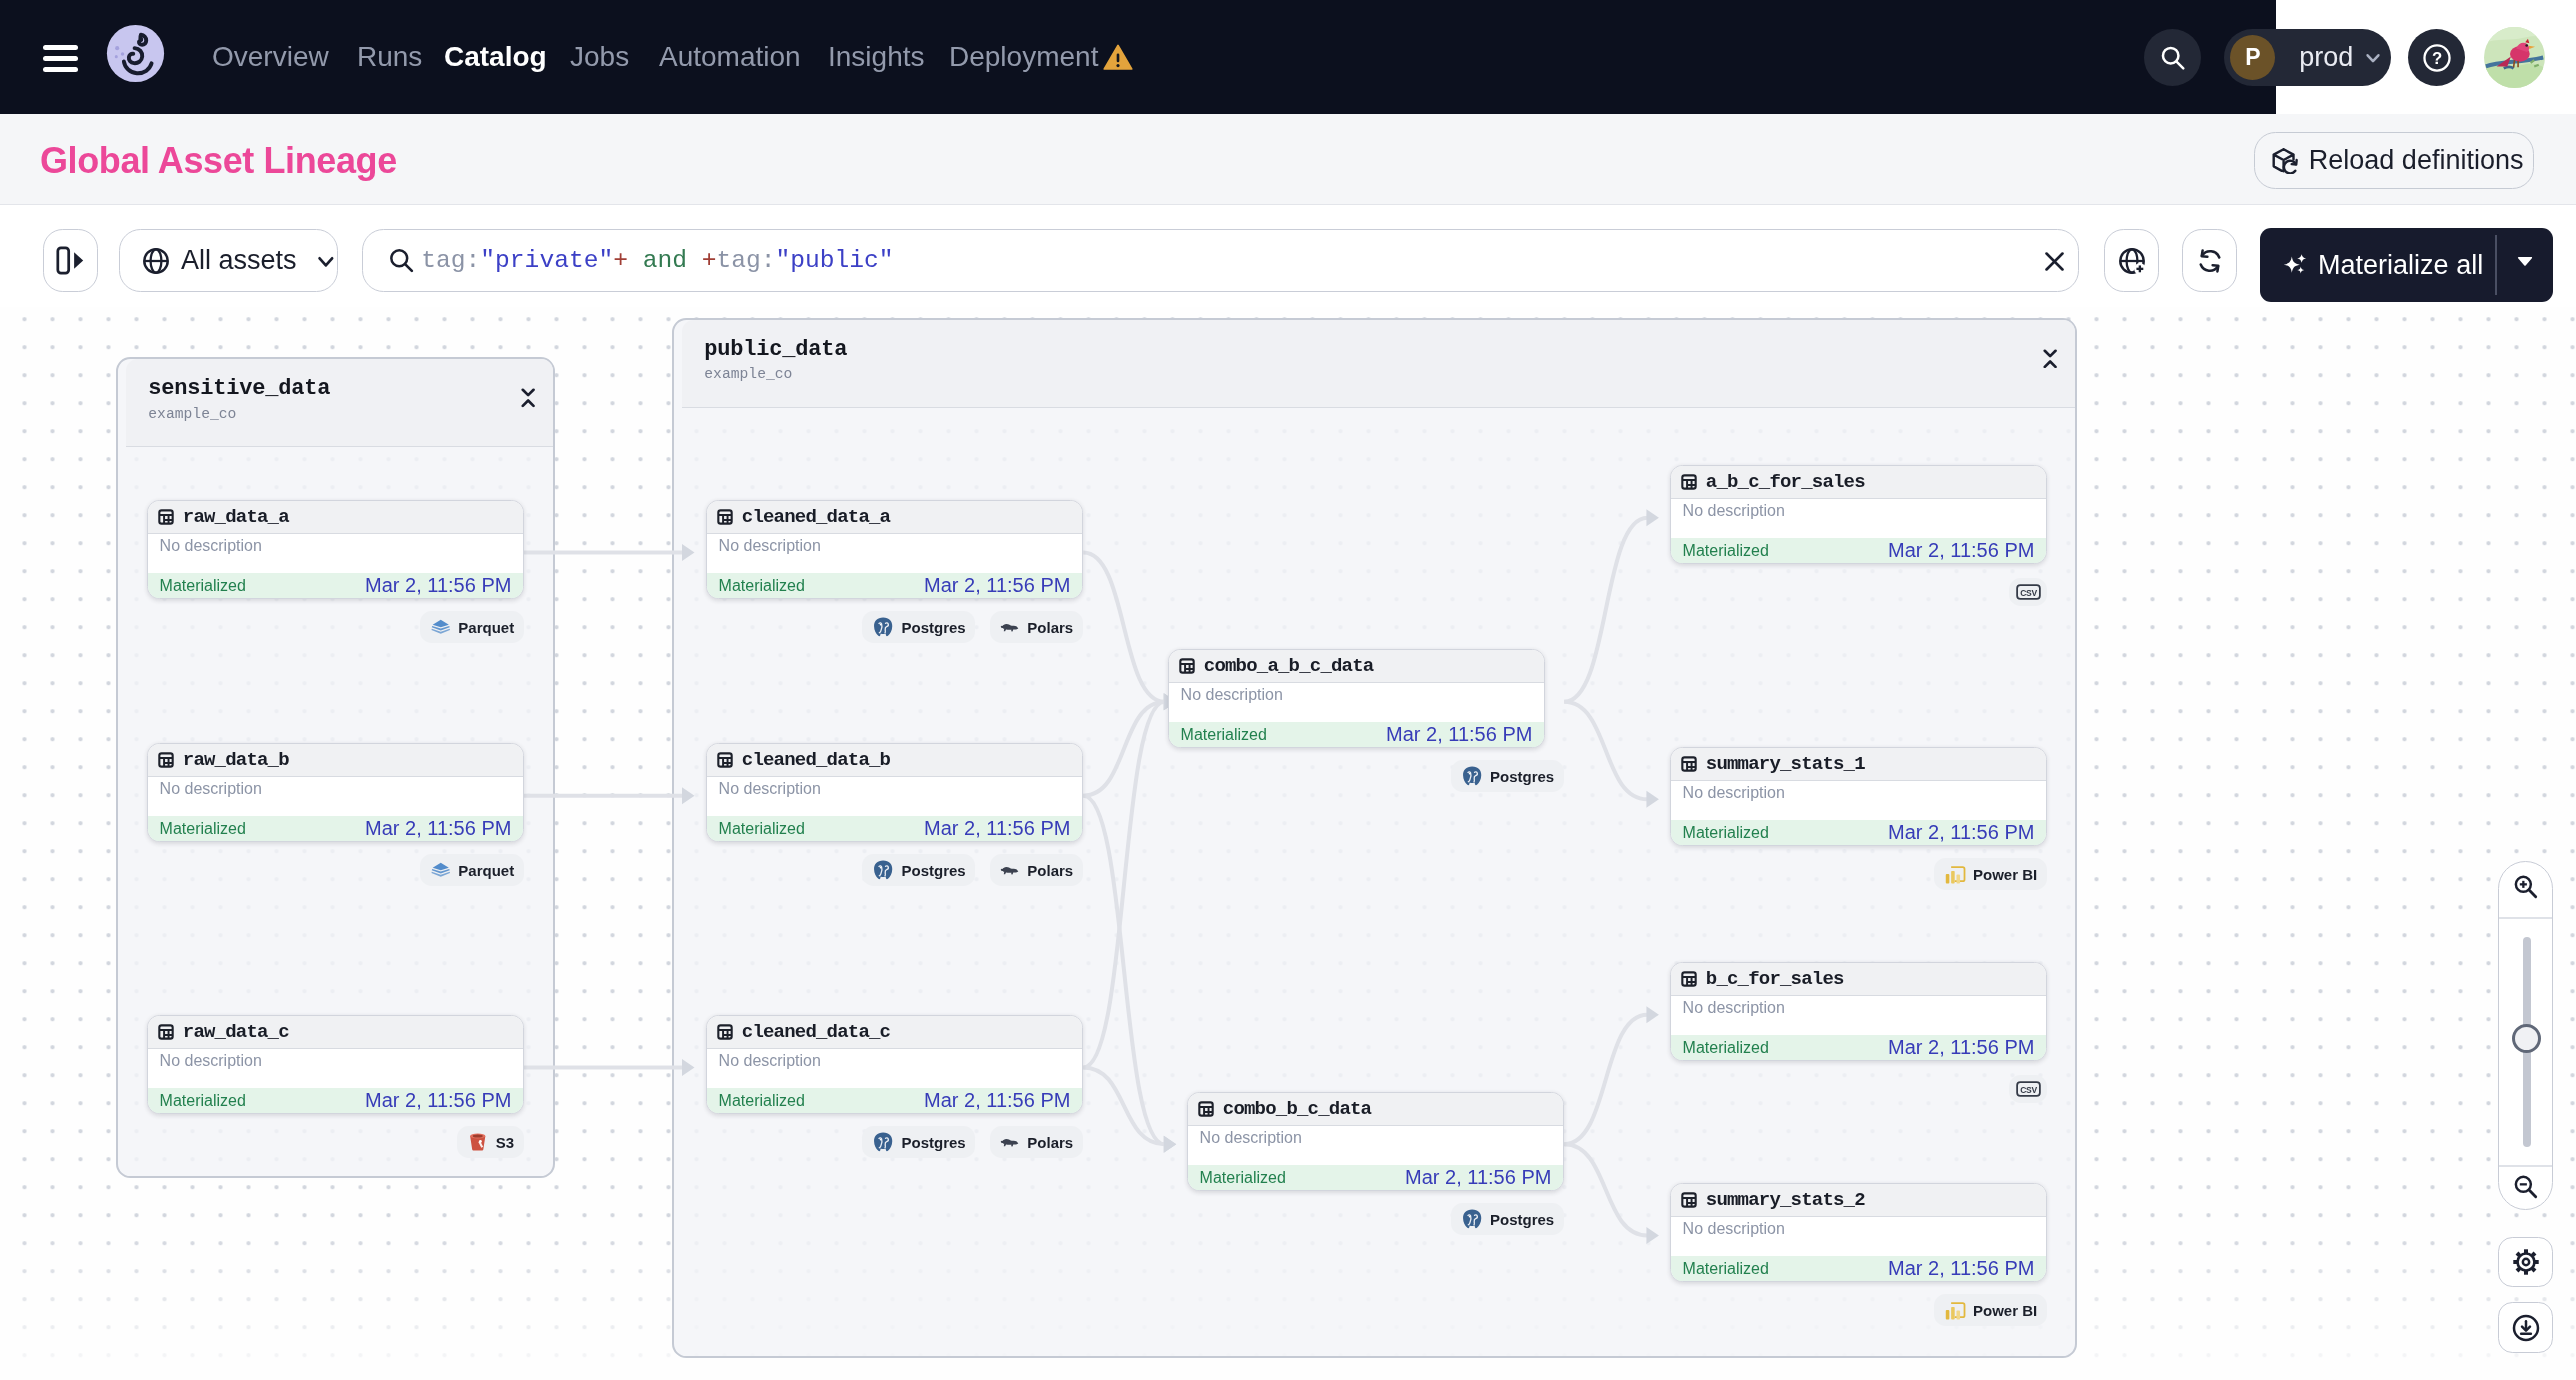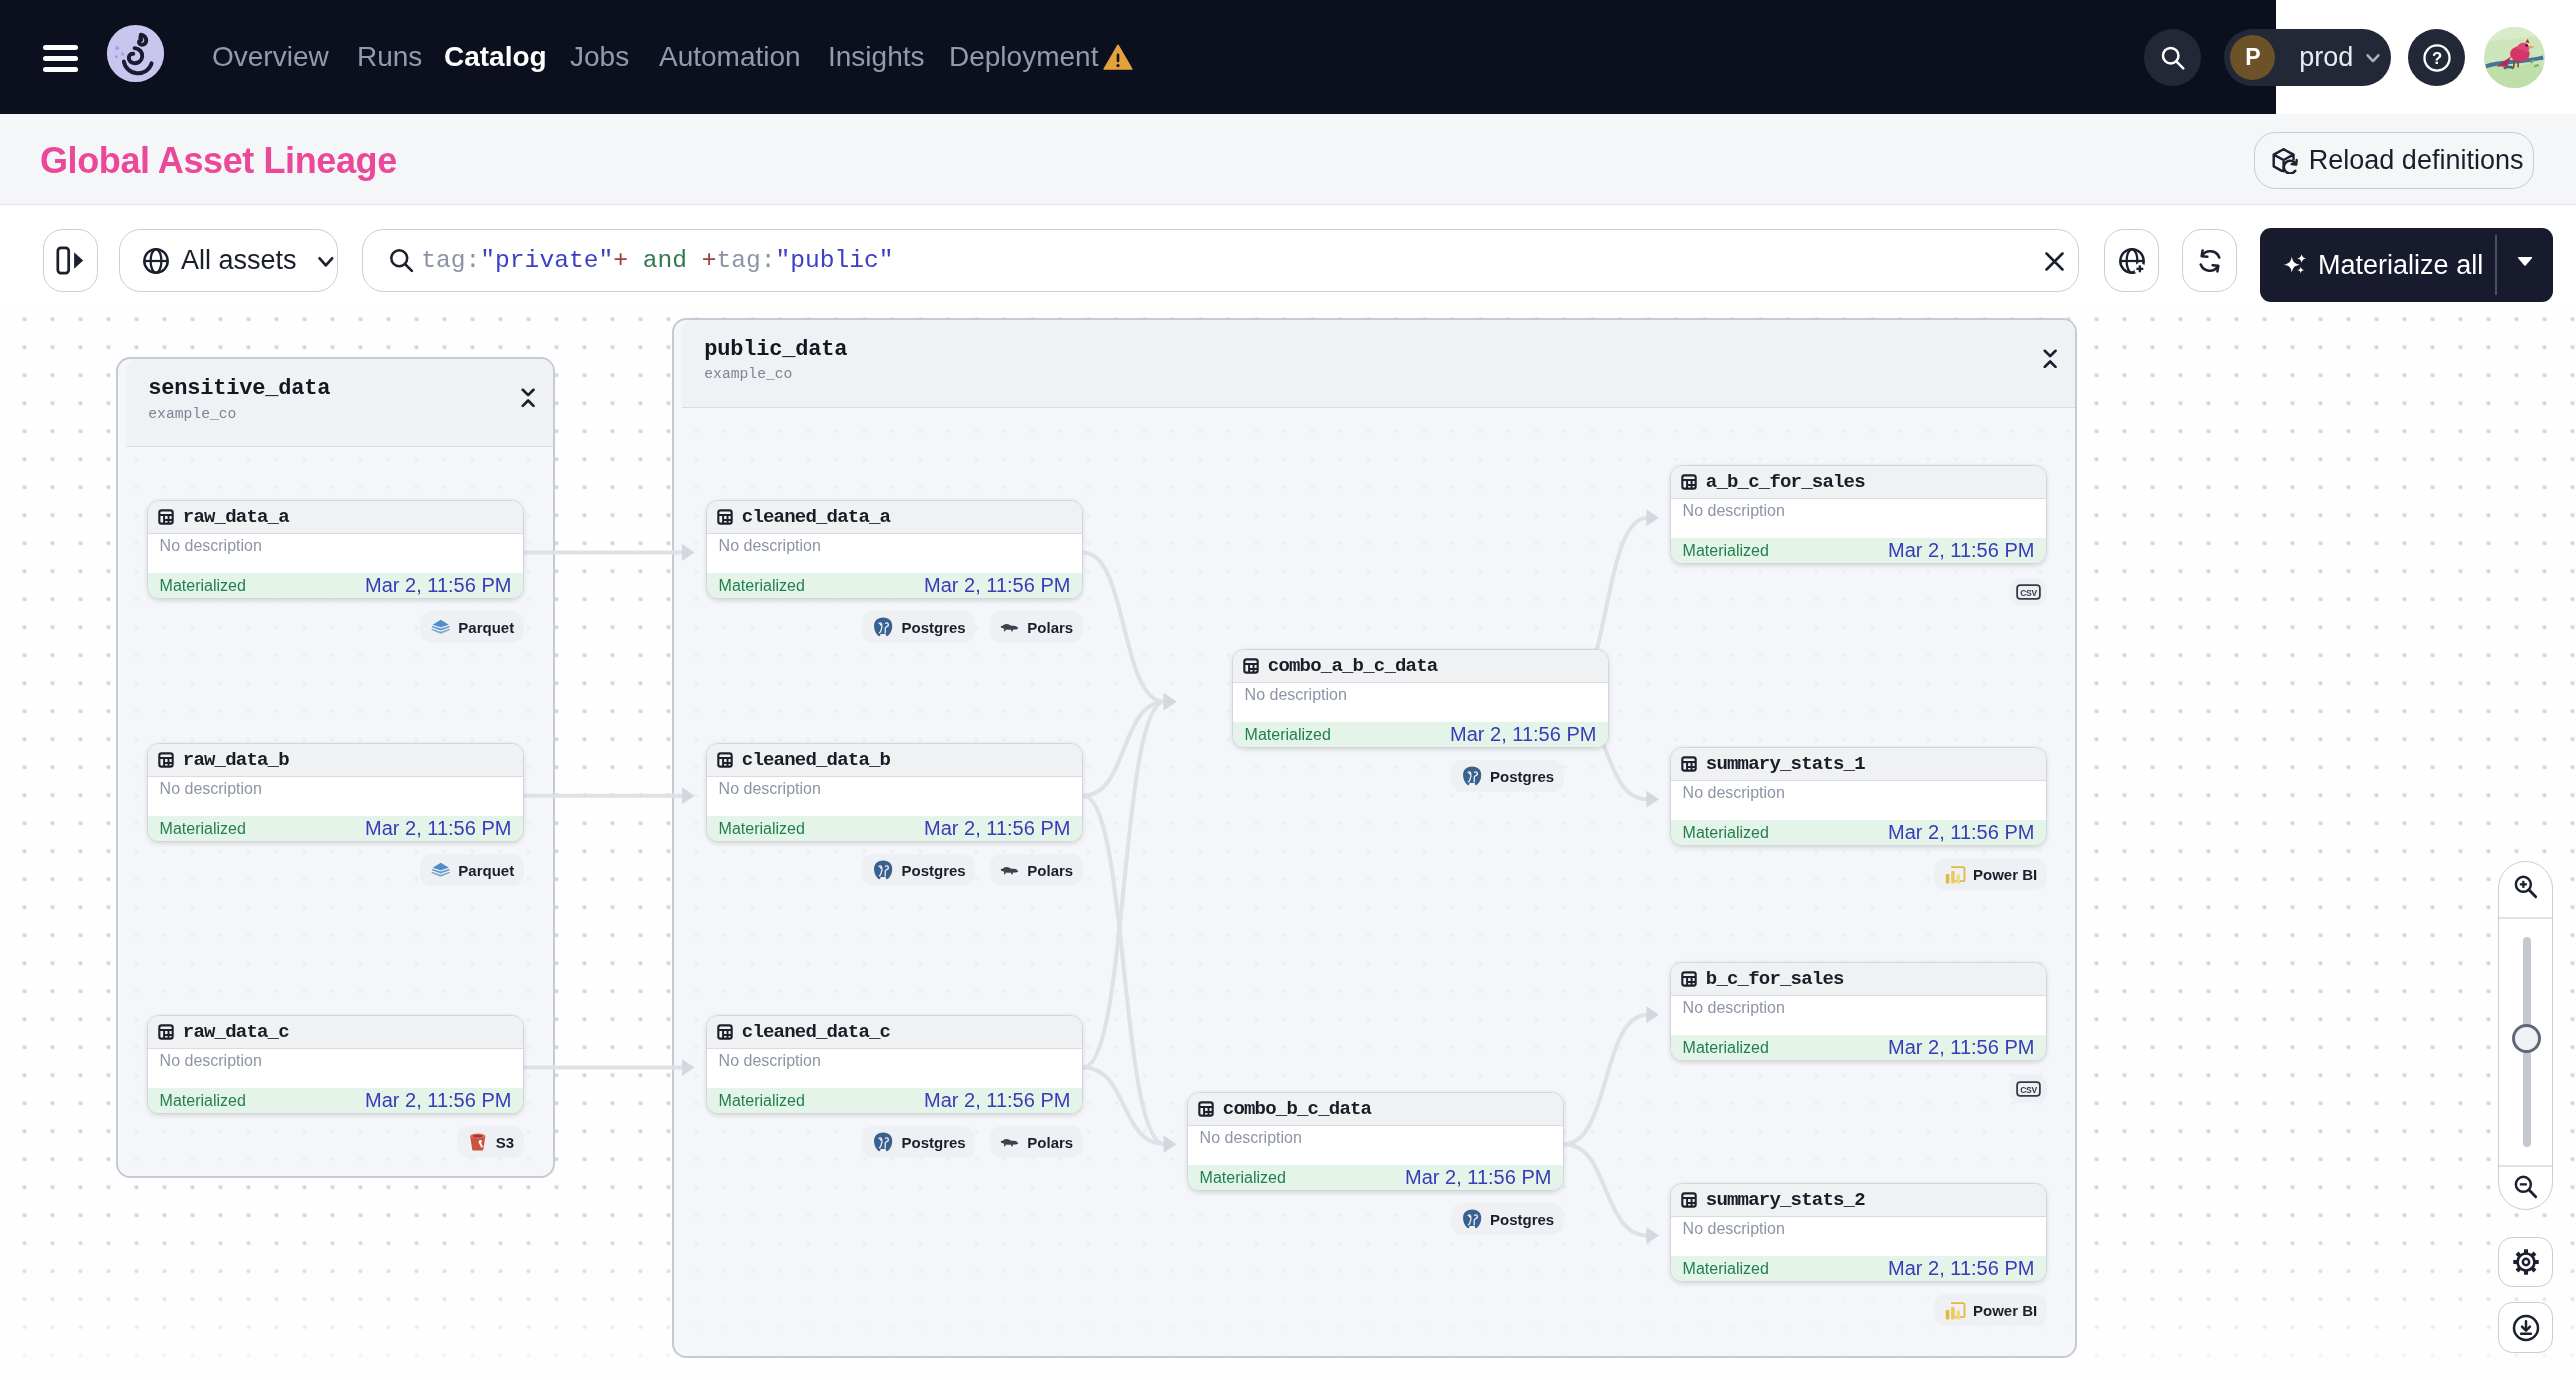--- a/index.html
+++ b/index.html
@@ -433,21 +433,21 @@
       <span class="chip">
         <span class="ci">
           <svg width="20.6" height="14.3" viewBox="0 0 23 16" style="flex:none">
             <path d="M20.5 9.5 C19.5 7.5 17.5 6.2 15 6.4 C13 6.6 11.5 5.8 10 5 C8.2 4 5.5 4.2 4 5.6 C3.4 6.1 2.2 6.3 1.4 6.6 C0.7 6.9 0.7 7.6 1.3 8.4 C2.1 9.4 3.4 9.8 4.7 9.7 L4.2 12.6 L5.7 12.7 L6.7 10.5 C8.5 11 11 11.2 12.8 10.8 L12.4 12.7 L14 12.8 L14.8 10.6 C17 10.6 19 10.4 20.5 9.5 Z" fill="#3c4250"></path>
             <circle cx="2.8" cy="6.1" r="0.5" fill="#fff"></circle>
           </svg>
         </span>
         <span>Polars</span>
       </span>
     </div>
-    <div class="node" style="left:1232px;top:342px">
+    <div class="node" style="left:1168px;top:342px">
 <div class="nt">
         <svg width="16" height="16" viewBox="0 0 18 18" style="flex:none">
           <rect x="1.5" y="1.5" width="15" height="15" rx="2.5" fill="none" stroke="#1d212b" stroke-width="2.4"></rect>
           <line x1="1.5" y1="6.84" x2="16.5" y2="6.84" stroke="#1d212b" stroke-width="2.2"></line>
           <line x1="6.84" y1="6.84" x2="6.84" y2="16.5" stroke="#1d212b" stroke-width="2.2"></line>
           <line x1="11.88" y1="6.84" x2="11.88" y2="16.5" stroke="#1d212b" stroke-width="2.2"></line>
           <line x1="6.84" y1="12.419999999999998" x2="16.5" y2="12.419999999999998" stroke="#1d212b" stroke-width="2.2"></line>
         </svg>
         <span class="nname">combo_a_b_c_data</span>
       </div>

